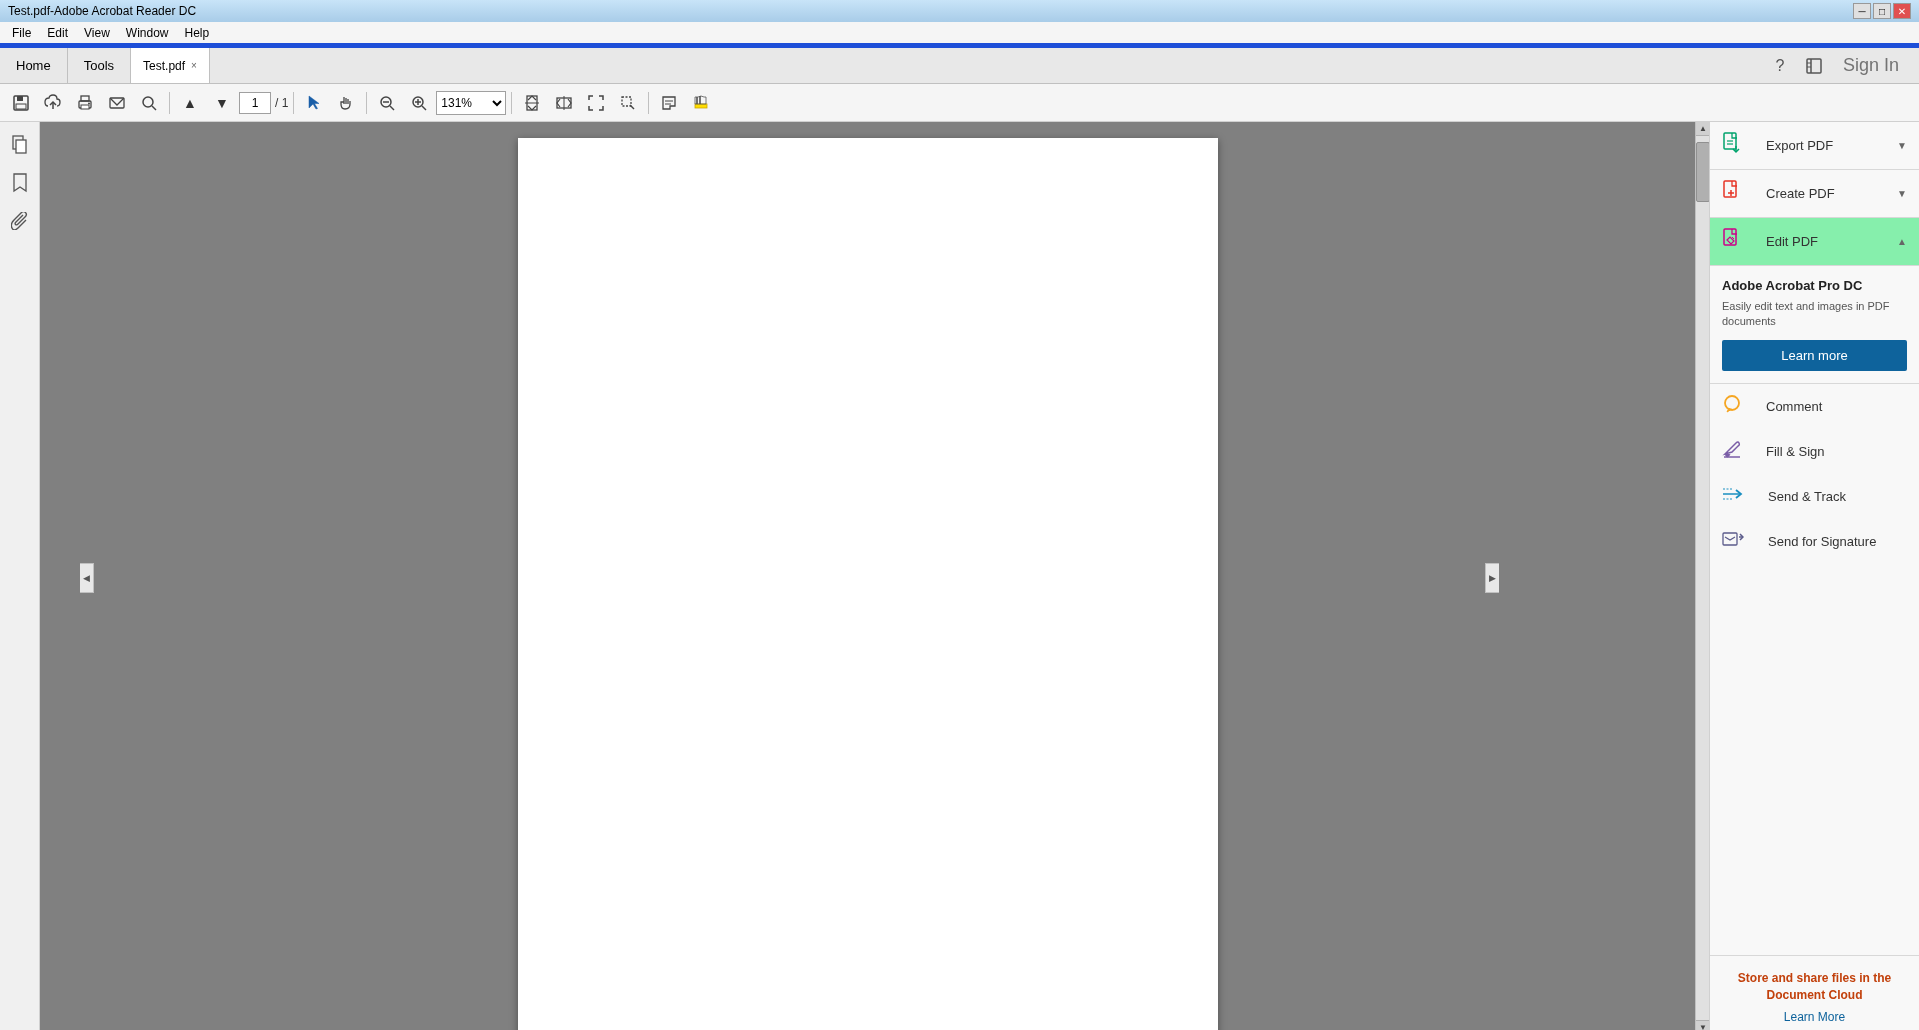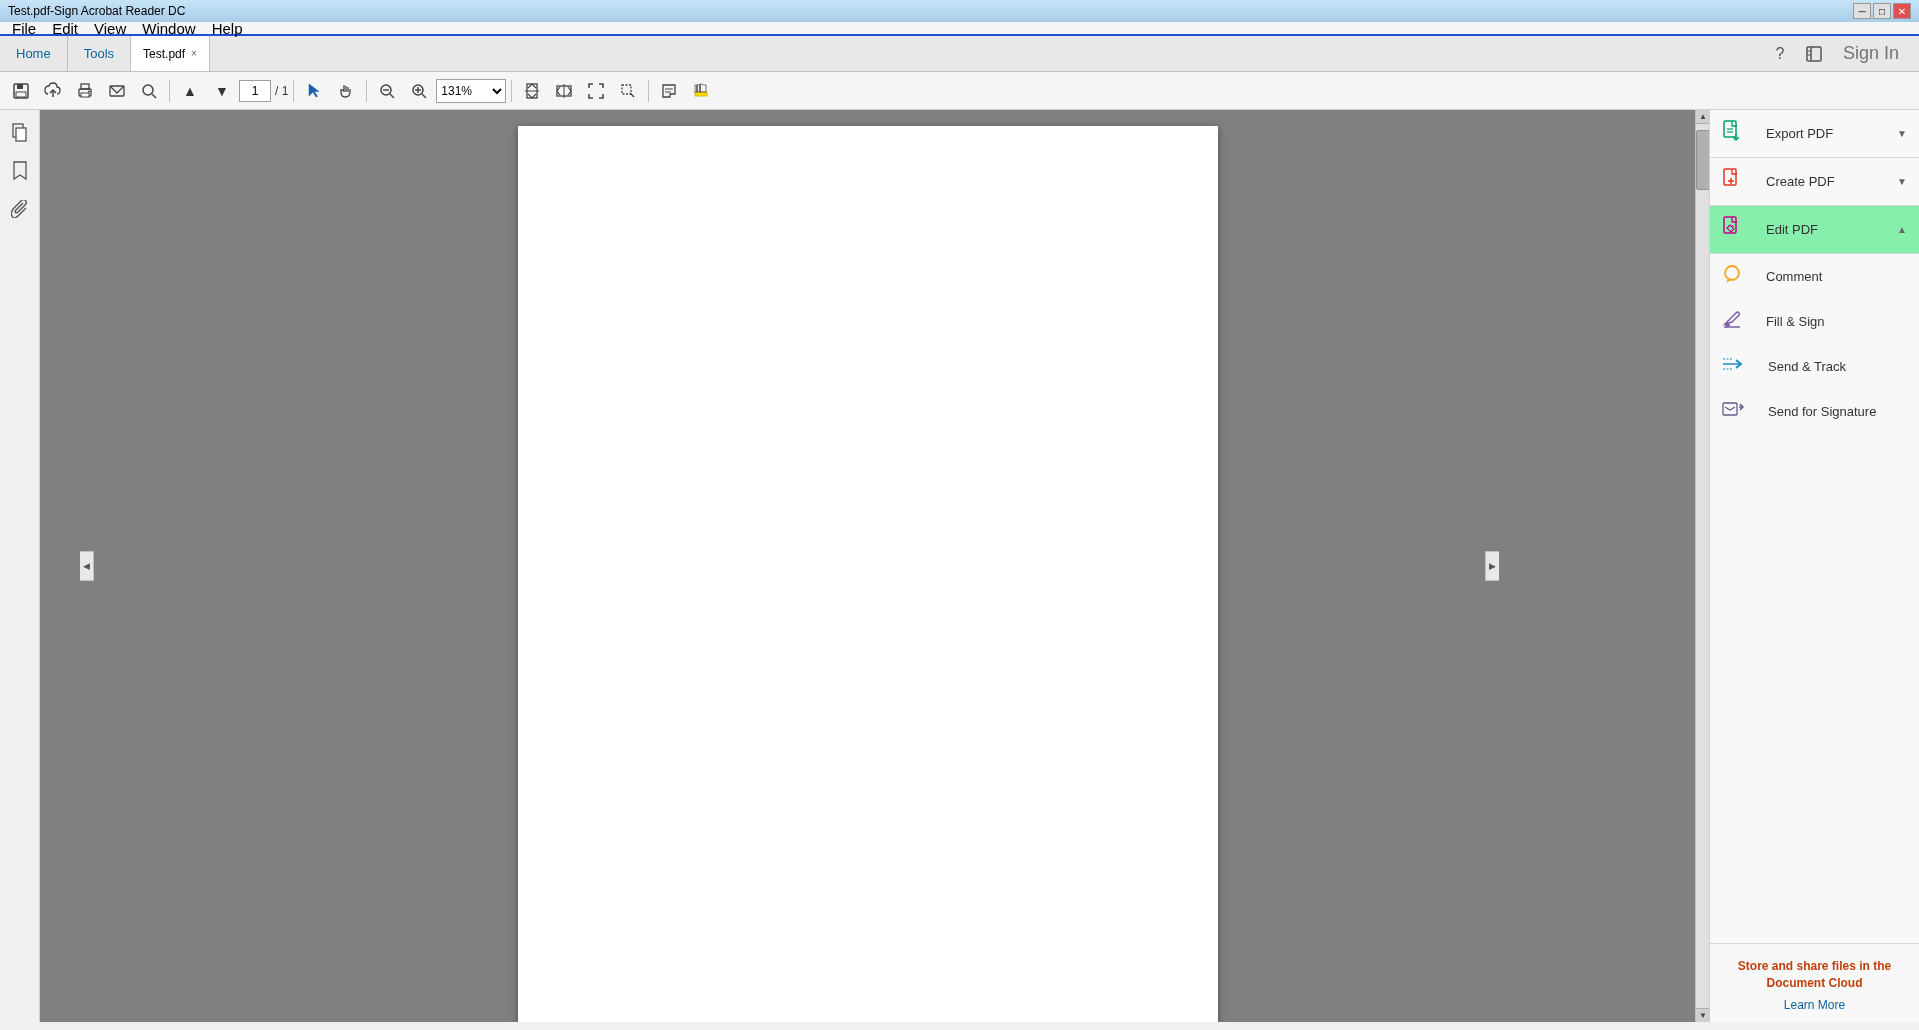--- a/index.html
+++ b/index.html
@@ -15,45 +15,45 @@
       font-size: 12px;
       color: #000;
     }
     #title-bar span { font-weight: normal; }
     .window-controls { display: flex; gap: 2px; margin-left: auto; }
     .win-btn { width: 18px; height: 16px; background: #e0e0e0; border: 1px solid #999; font-size: 10px; display: flex; align-items: center; justify-content: center; cursor: pointer; }
     .win-btn.close { background: #e05050; color: white; }
 
     
     #menu-bar {
-      height: 14px;
+      height: 26px;
       background: #f5f5f5;
-      border-bottom: 2px solid #1d4ed8;
+      border-bottom: 5px solid #1d4ed8;
       display: flex;
       align-items: center;
       padding: 0 4px;
-      font-size: 15px;
+      font-size: 12px;
     }
     .menu-item { padding: 2px 8px; cursor: pointer; }
 
     
     #tab-bar {
       height: 36px;
       background: #e8e8e8;
       border-bottom: 1px solid #c0c0c0;
       display: flex;
       align-items: stretch;
     }
     .nav-tab {
       padding: 0 16px;
       display: flex;
       align-items: center;
       cursor: pointer;
       font-size: 13px;
-      color: #0369a1;
+      color: #000000;
       border-right: 1px solid #c0c0c0;
     }
     .doc-tab {
       padding: 0 12px;
       display: flex;
       align-items: center;
       gap: 6px;
       cursor: pointer;
       background: #fff;
       border-right: 1px solid #c0c0c0;
@@ -310,21 +310,21 @@
       cursor: pointer; font-size: 9px; color: #555;
       z-index: 10;
     }
   </style>
 </head>
 <body>
 
 <div id="title-bar">
   <span>Test.pdf</span>
   <span> - </span>
-  <span class="app-name">Sign Acrobat Reader DC</span>
+  <span class="app-name">Adobe Acrobat Reader DC</span>
   <div class="window-controls">
     <div class="win-btn">─</div>
     <div class="win-btn">□</div>
     <div class="win-btn close">✕</div>
   </div>
 </div>
 
 <div id="menu-bar">
   <span class="menu-item">File</span>
   <span class="menu-item">Edit</span>
@@ -580,20 +580,25 @@
             <path d="M10 1 L10 6 L15 6" fill="none" stroke="#cc0088" stroke-width="1.3"></path>
             <path d="M5 12 L8 9 L12 13 L9 16 Z" fill="none" stroke="#cc0088" stroke-width="1.2"></path>
             <line x1="10" y1="9" x2="12" y2="11" stroke="#cc0088" stroke-width="1"></line>
           </svg>
         </span>
         <span class="row-label">Edit PDF</span>
         <span class="row-chevron">▲</span>
       </div>
     </div>
 
+    <div class="promo-section">
+      <div class="promo-title">Adobe Acrobat Pro DC</div>
+      <div class="promo-desc">Easily edit text and images in PDF documents</div>
+      <button class="learn-more-btn">Learn more</button>
+    </div>
 
     <div class="tools-section">
       <div class="panel-row">
         <span class="row-icon">
           <svg width="20" height="20" viewBox="0 0 20 20">
             <circle cx="10" cy="9" r="7" fill="none" stroke="#f5a623" stroke-width="1.8"></circle>
             <path d="M7 14 L5 18 L10 15" fill="#f5a623" stroke="#f5a623" stroke-width="1"></path>
           </svg>
         </span>
         <span class="row-label">Comment</span>

